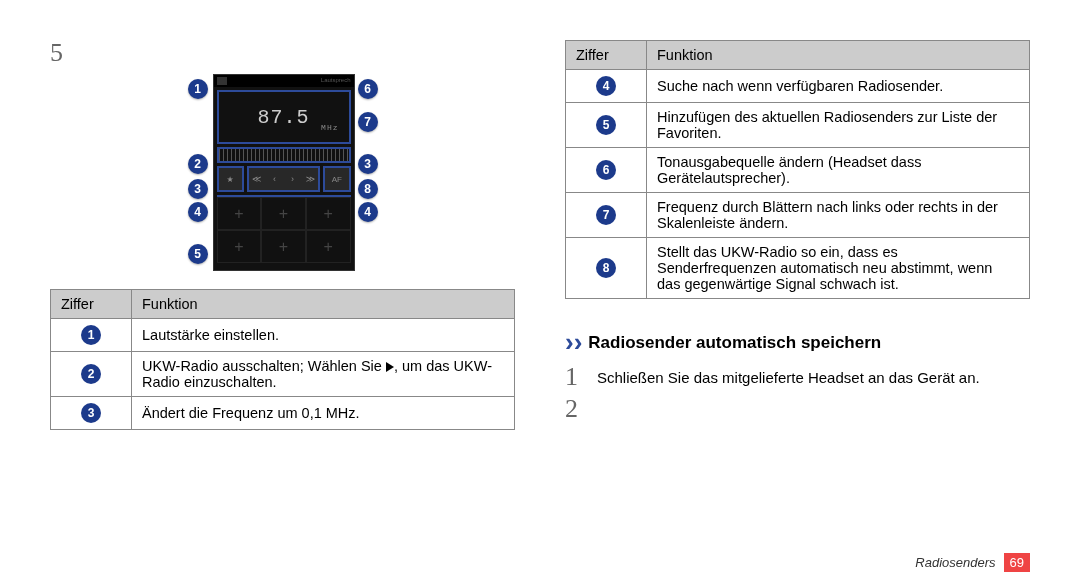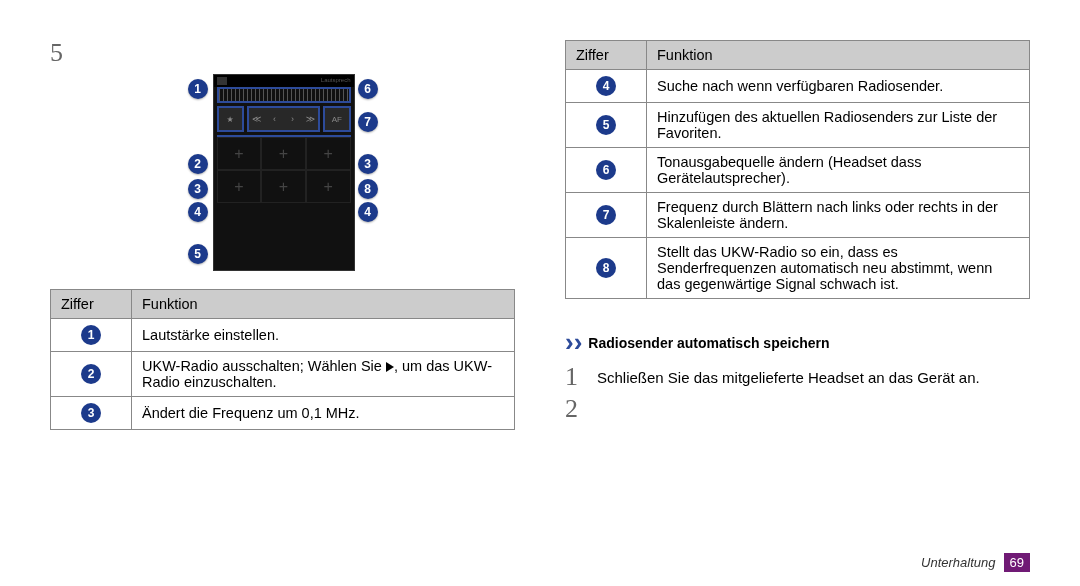--- a/index.html
+++ b/index.html
@@ -204,56 +204,60 @@
     gap: 6px;
     margin-top: 28px;
     margin-bottom: 6px;
   }
   .subhead-chevron {
     color: #2d4b9a;
     font-size: 26px;
     font-weight: bold;
   }
   .subhead-text {
-    font-size: 14px;
+    font-size: 17px;
     font-weight: bold;
   }
   .footer {
     position: absolute;
     bottom: 14px;
     right: 50px;
     font-size: 13px;
     font-style: italic;
     color: #333;
     display: flex;
     align-items: center;
     gap: 8px;
   }
   .footer .pagenum {
     font-style: normal;
-    background: #701a75;
+    background: #ef4444;
     color: #fff;
     padding: 2px 6px;
     font-size: 13px;
   }
 </style>
 </head>
 <body>
 
 <div class="page">
   <div class="col">
     <div class="step-row">
       <div class="step-num">5</div>
     </div>
 
     <div class="radio-illus">
       <div class="radio-screen">
         <div class="rs-topbar">
           <div class="tb-left"></div>
           <div class="tb-right">Lautsprech</div>
+        </div>
+        <div class="rs-freq">
+          <span>87.5</span>
+          <span class="mhz">MHz</span>
         </div>
         <div class="rs-scale"></div>
         <div class="rs-controls1">
           <div>★</div>
           <div class="big">
             <span>≪</span>
             <span>‹</span>
             <span>›</span>
             <span>≫</span>
           </div>
@@ -343,15 +347,15 @@
       <div class="step-num">1</div>
       <div class="step-text">Schließen Sie das mitgelieferte Headset an das Gerät an.</div>
     </div>
     <div class="step-row">
       <div class="step-num">2</div>
     </div>
   </div>
 </div>
 
 <div class="footer">
-  <span>Unterhaltung</span>
+  <span>Radiosenders</span>
   <span class="pagenum">69</span>
 </div>
 
 </body></html>

